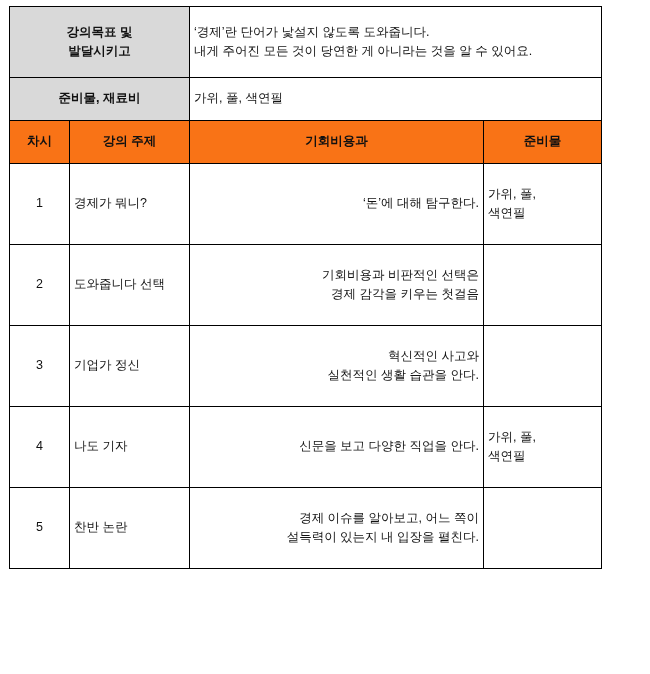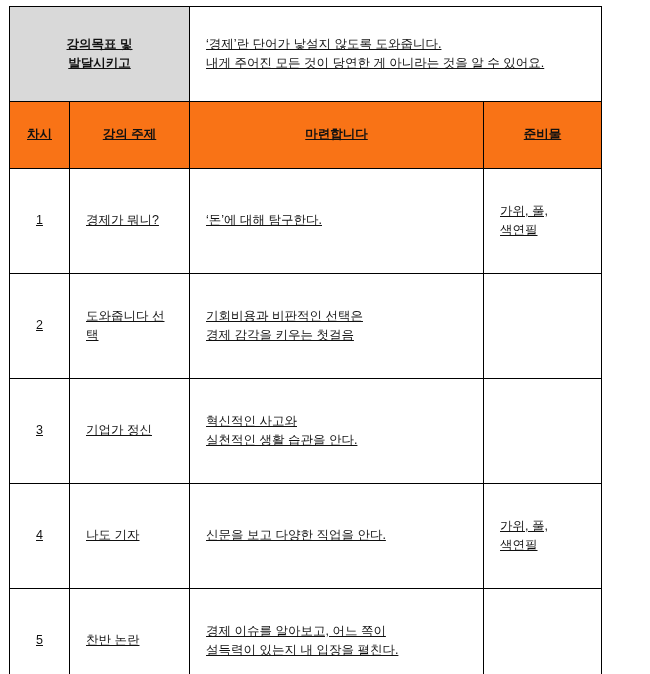--- a/index.html
+++ b/index.html
@@ -21,25 +21,24 @@
     overflow: hidden;
   }
   table.course-table {
     border-collapse: collapse;
     width: 592px;
     margin: 6px 0 0 9px;
     table-layout: fixed;
   }
   table.course-table td {
     border: 1px solid #000000;
-    padding: 16px;
+    padding: 4px;
     vertical-align: middle;
     font-size: 12.5px;
     line-height: 1.55;
-    text-decoration: underline;
   }
   .label-cell {
     background: #d9d9d9;
     text-align: center;
     font-weight: bold;
     padding: 6px 4px;
   }
   .label-cell .l2 {
     display: block;
   }
@@ -58,21 +57,21 @@
     padding: 9px 4px;
   }
   .num-cell {
     text-align: center;
     padding: 10px 2px;
   }
   .topic-cell {
     padding: 10px 4px;
   }
   .desc-cell {
-    text-align: left;
+    text-align: right;
     padding: 10px 6px;
   }
   .mat-cell {
     text-align: left;
     padding: 10px 4px;
   }
   .desc-cell .line, .mat-cell .line {
     display: block;
   }
   .empty-cell {
@@ -99,24 +98,32 @@
       <tr class="row-intro">
         <td class="label-cell" colspan="2">
           <span class="l2">강의목표 및</span>
           <span class="l2">발달시키고</span>
         </td>
         <td class="content-cell" colspan="2">
           <span class="line">‘경제’란 단어가 낯설지 않도록 도와줍니다.</span>
           <span class="line">내게 주어진 모든 것이 당연한 게 아니라는 것을 알 수 있어요.</span>
         </td>
       </tr>
+      <tr class="row-materials">
+        <td class="label-cell" colspan="2">
+          <span class="l2">준비물, 재료비</span>
+        </td>
+        <td class="content-cell" colspan="2">
+          <span class="line">가위, 풀, 색연필</span>
+        </td>
+      </tr>
       <tr class="row-header">
         <td class="header-cell">차시</td>
         <td class="header-cell">강의 주제</td>
-        <td class="header-cell">마련합니다</td>
+        <td class="header-cell">기회비용과</td>
         <td class="header-cell">준비물</td>
       </tr>
 
       <tr class="row-session">
         <td class="num-cell">1</td>
         <td class="topic-cell">
           <span class="line">경제가 뭐니?</span>
         </td>
         <td class="desc-cell">
           <span class="line">‘돈’에 대해 탐구한다.</span>

